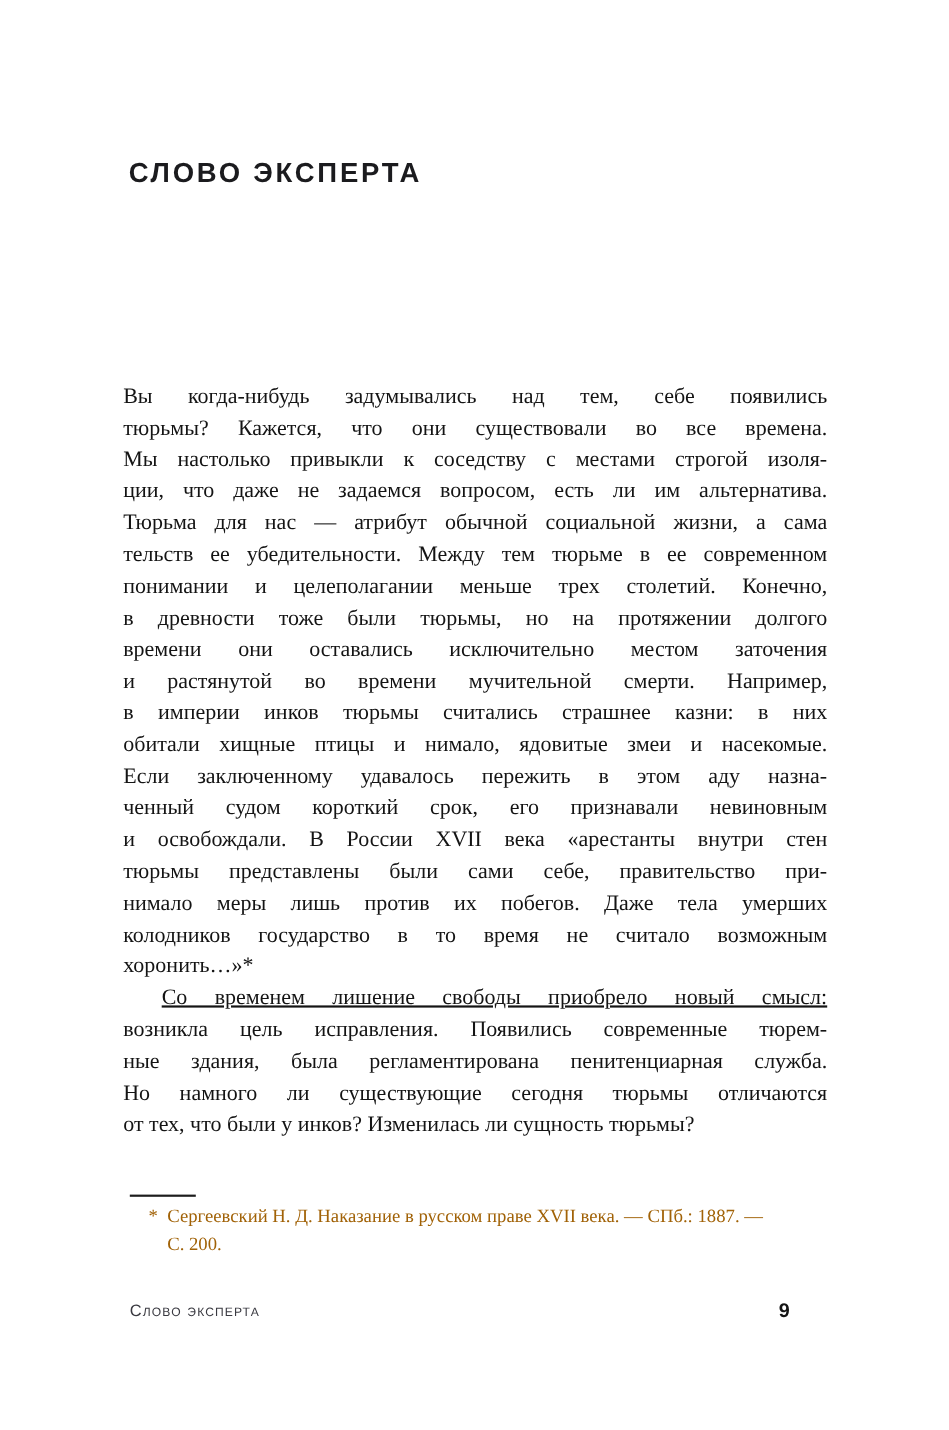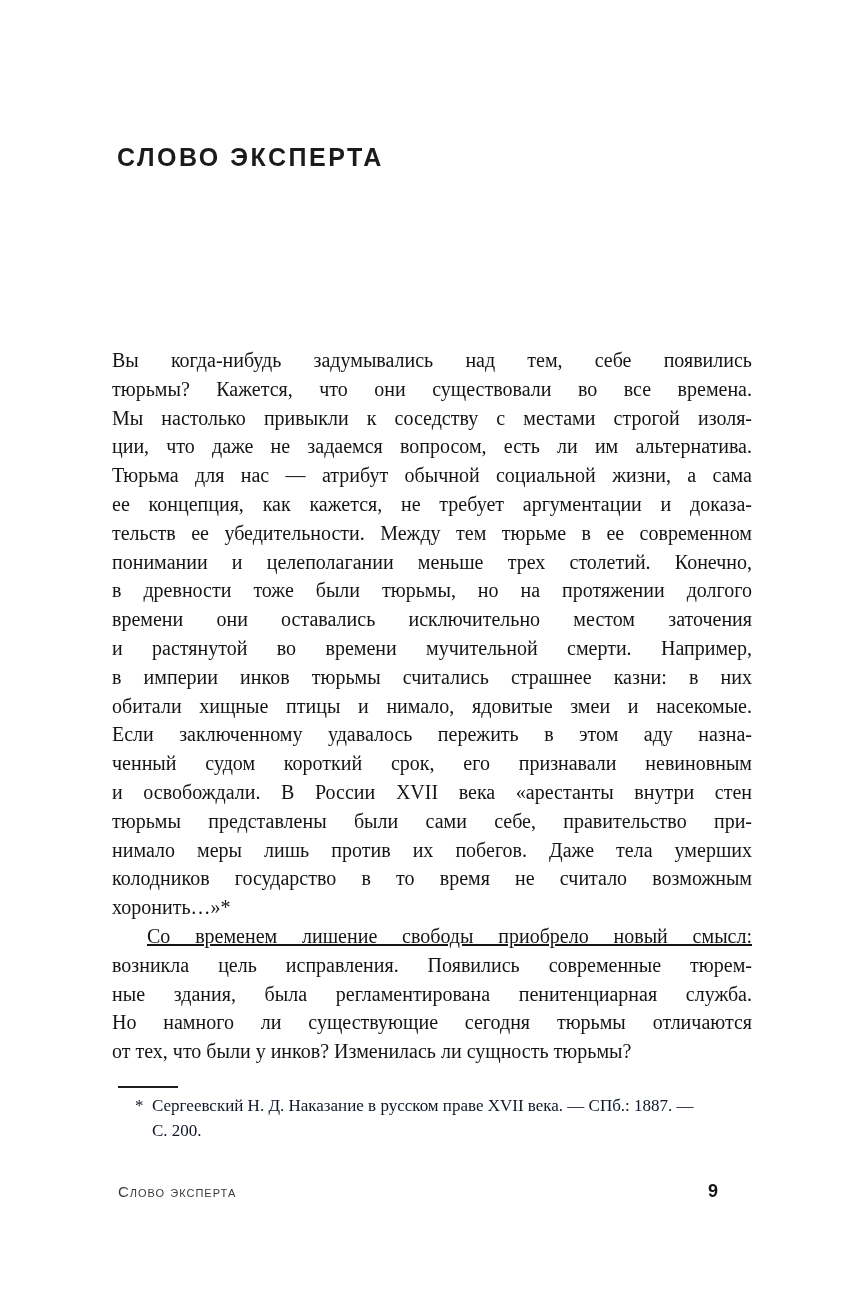--- a/index.html
+++ b/index.html
@@ -58,21 +58,21 @@
     height: 2px;
     background: #1d1d1d;
   }
   .footnote {
     position: absolute;
     left: 135px;
     top: 1094px;
     width: 606px;
     font-size: 17px;
     line-height: 24.5px;
-    color: #0f172a;
+    color: #a16207;
   }
   .footnote .fn-line {
     display: block;
   }
   .footnote .fn-marker {
     display: inline-block;
     width: 17px;
   }
   .footnote .fn-cont {
     padding-left: 17px;
@@ -110,21 +110,20 @@
 <div class="page">
 
   <h1 class="chapter-title">СЛОВО ЭКСПЕРТА</h1>
 
   <div class="body-text">
       <div class="line">Вы когда-нибудь задумывались над тем, себе появились</div>
       <div class="line">тюрьмы? Кажется, что они существовали во все времена.</div>
       <div class="line">Мы настолько привыкли к соседству с местами строгой изоля-</div>
       <div class="line">ции, что даже не задаемся вопросом, есть ли им альтернатива.</div>
       <div class="line">Тюрьма для нас — атрибут обычной социальной жизни, а сама</div>
-      <div class="line">ее концепция, как кажется, не требует аргументации и доказа-</div>
       <div class="line">тельств ее убедительности. Между тем тюрьме в ее современном</div>
       <div class="line">понимании и целеполагании меньше трех столетий. Конечно,</div>
       <div class="line">в древности тоже были тюрьмы, но на протяжении долгого</div>
       <div class="line">времени они оставались исключительно местом заточения</div>
       <div class="line">и растянутой во времени мучительной смерти. Например,</div>
       <div class="line">в империи инков тюрьмы считались страшнее казни: в них</div>
       <div class="line">обитали хищные птицы и нимало, ядовитые змеи и насекомые.</div>
       <div class="line">Если заключенному удавалось пережить в этом аду назна-</div>
       <div class="line">ченный судом короткий срок, его признавали невиновным</div>
       <div class="line">и освобождали. В России XVII века «арестанты внутри стен</div>

